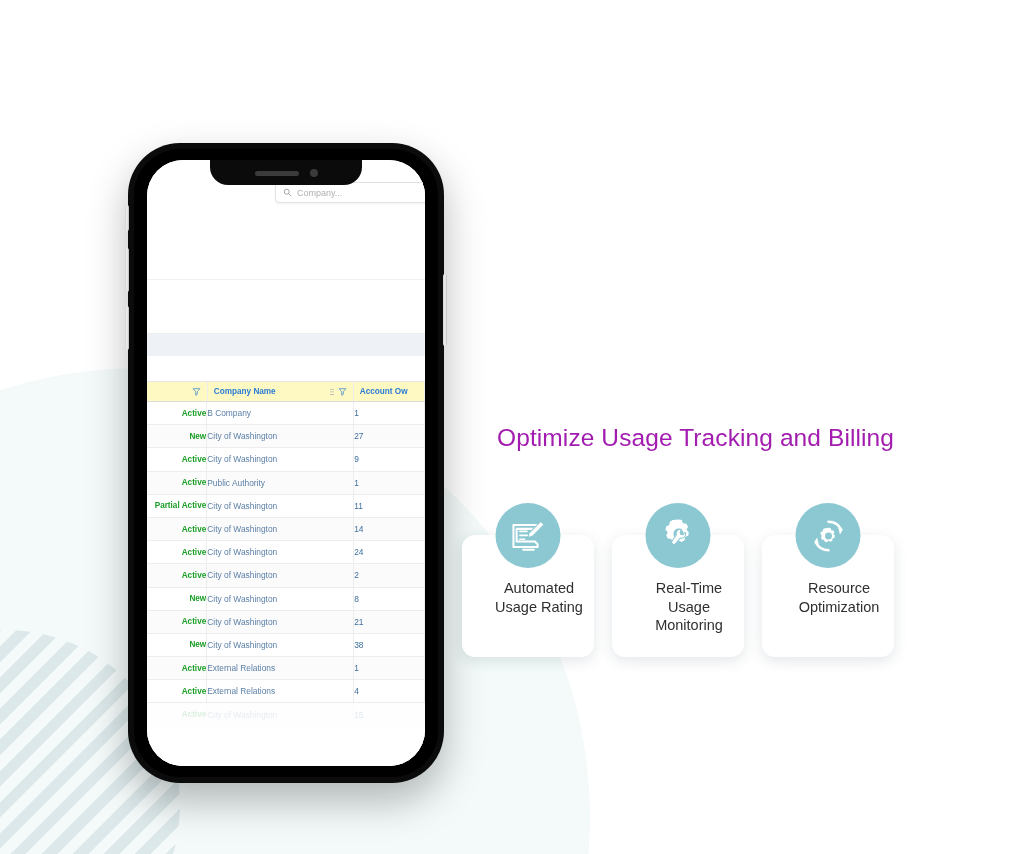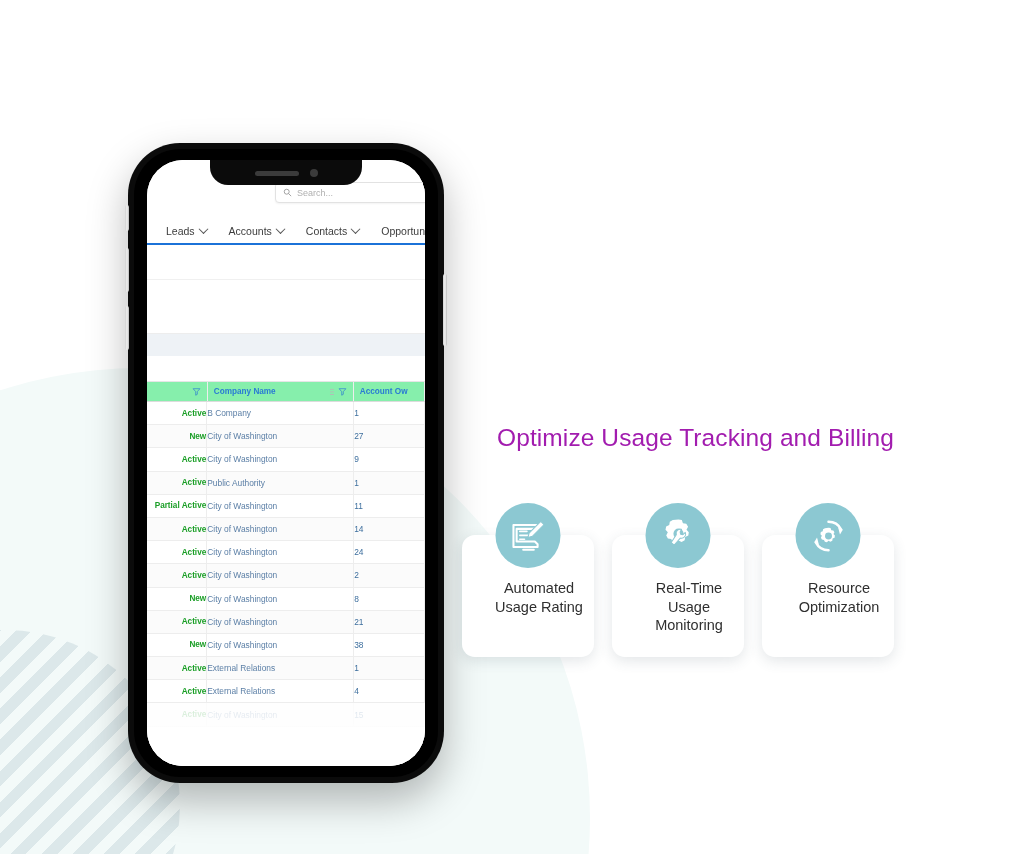--- a/index.html
+++ b/index.html
@@ -170,21 +170,21 @@
   .crm-table {
     position: absolute;
     left: 0; right: 0;
     top: 221px;
     bottom: 0;
     overflow: hidden;
   }
   .tbl-head {
     display: flex;
     height: 21px;
-    background: #86efac;
+    background: #fef9c3;
     border-top: 1px solid #e6e6e6;
     border-bottom: 1px solid #dcdcdc;
     align-items: center;
   }
   .tbl-head .th {
     font-size: 8.2px;
     font-weight: bold;
     color: #2a7bd4;
     display: flex;
     align-items: center;
@@ -319,40 +319,23 @@
         <div class="notch-camera"></div>
       </div>
 
       <div class="crm">
 
         <div class="crm-searchbar">
           <svg viewBox="0 0 16 16" width="9" height="9">
             <circle cx="6.6" cy="6.6" r="4.4" fill="none" stroke="#9a9a9a" stroke-width="1.6"></circle>
             <line x1="10" y1="10" x2="14" y2="14" stroke="#9a9a9a" stroke-width="1.6" stroke-linecap="round"></line>
           </svg>
-          <span>Search...</span>
+          <span>Company...</span>
         </div>
 
-        <div class="crm-nav">
-          <div class="nav-tab">
-            <span>Leads</span>
-            <span class="nav-caret"></span>
-          </div>
-          <div class="nav-tab">
-            <span>Accounts</span>
-            <span class="nav-caret"></span>
-          </div>
-          <div class="nav-tab">
-            <span>Contacts</span>
-            <span class="nav-caret"></span>
-          </div>
-          <div class="nav-tab">
-            <span>Opportun</span>
-          </div>
-        </div>
 
         <div class="crm-band b1"></div>
         <div class="crm-band b2"></div>
         <div class="crm-band b3"></div>
         <div class="crm-band b4"></div>
 
         <div class="crm-table">
           <div class="tbl-head">
             <div class="th col-status">
               <svg viewBox="0 0 16 16" width="9" height="9">

